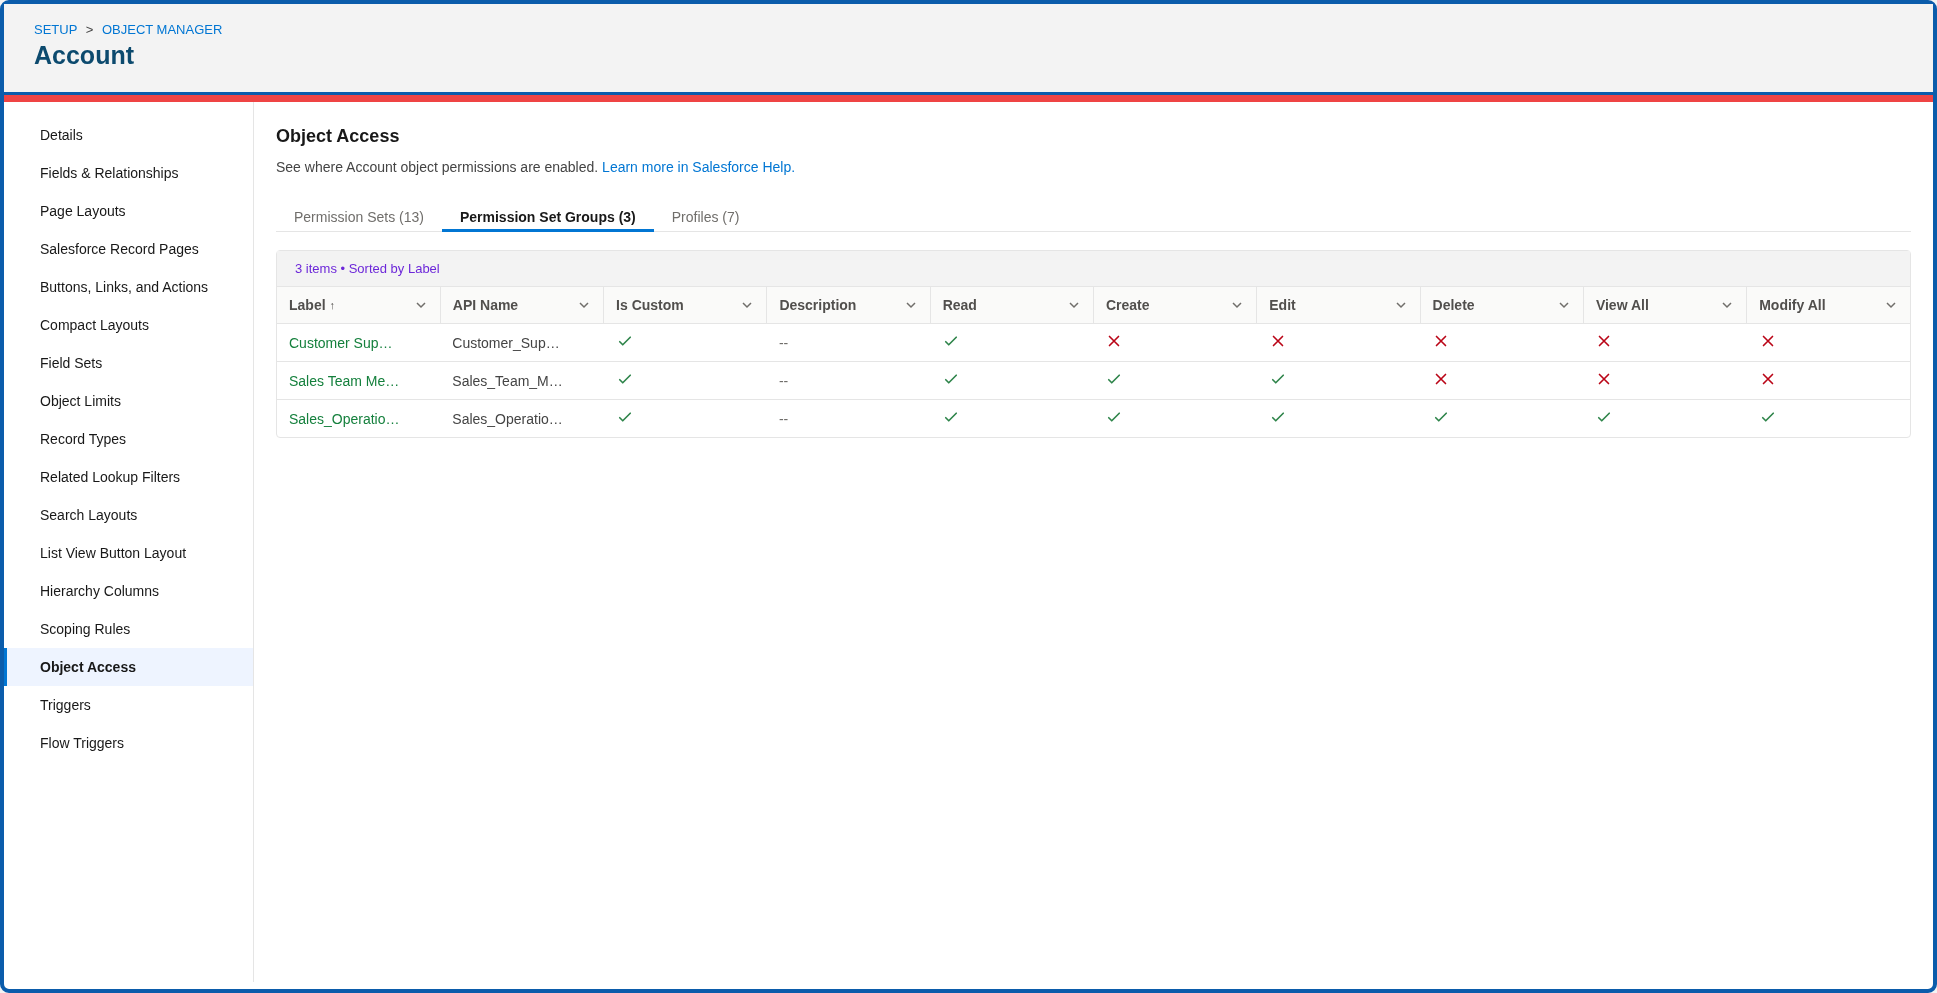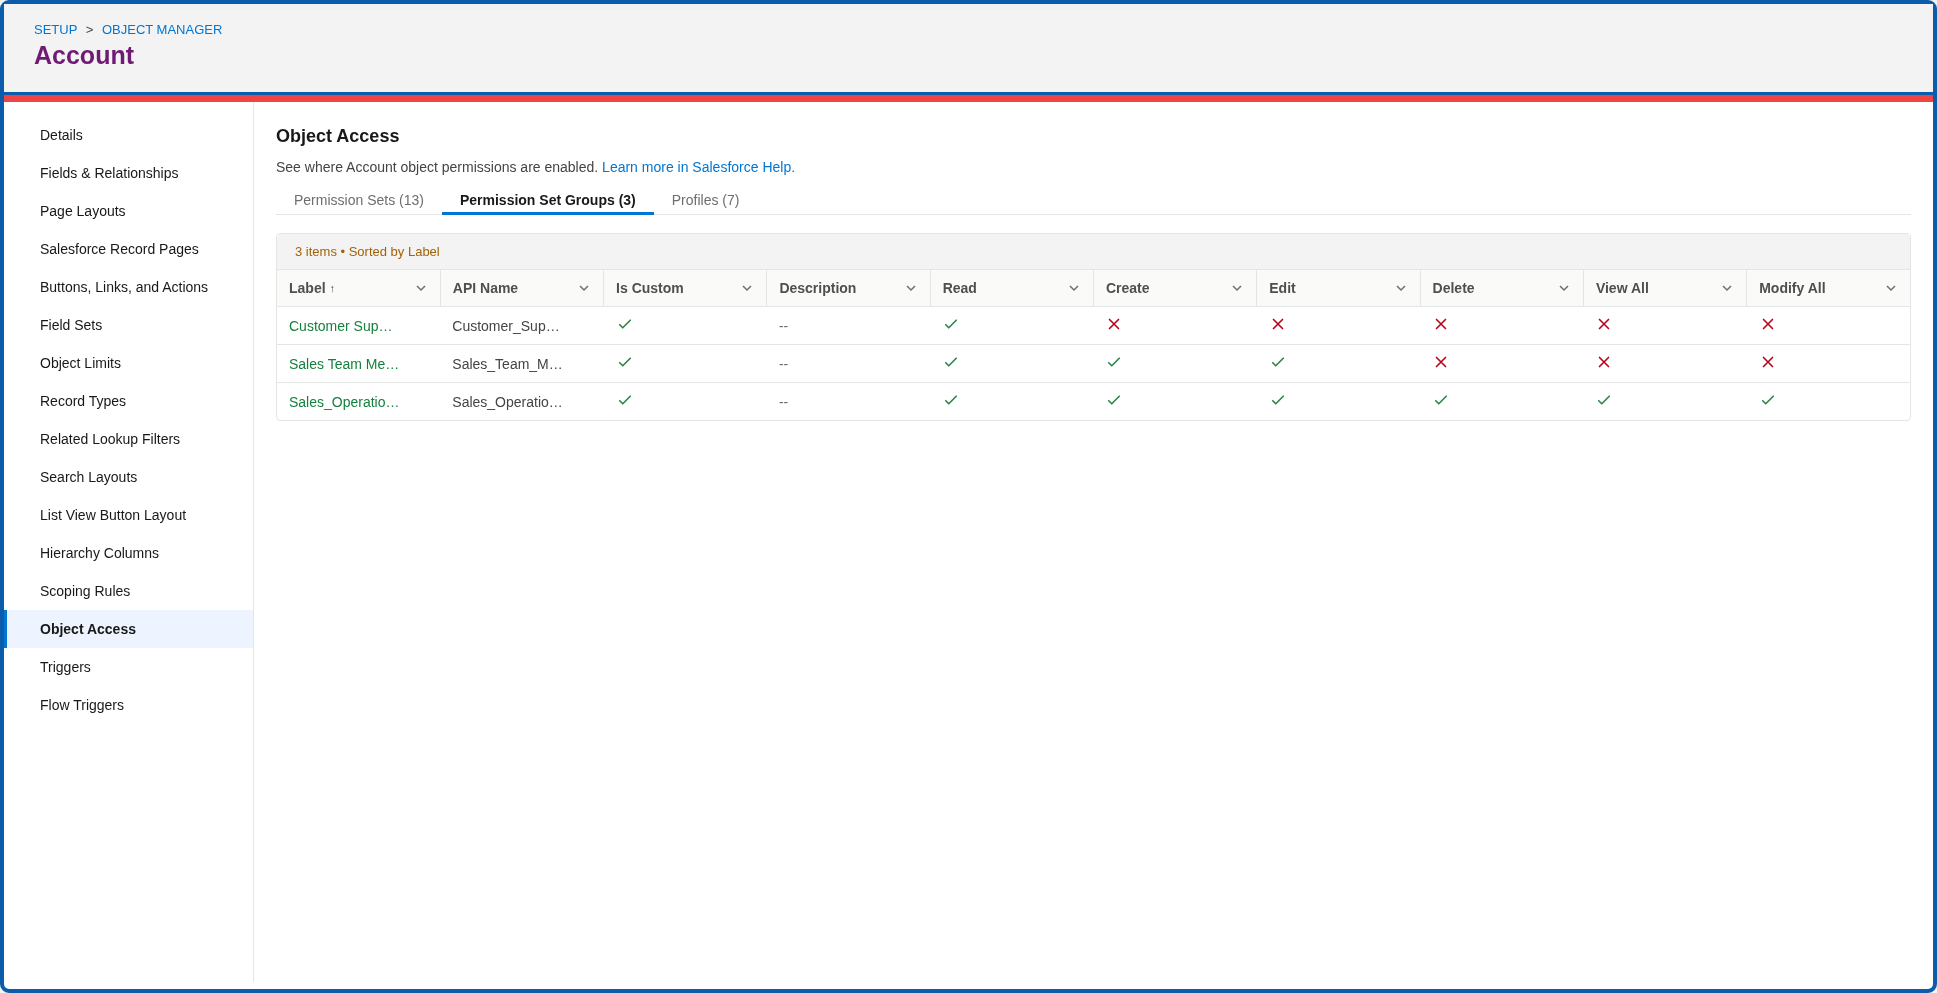--- a/index.html
+++ b/index.html
@@ -24,21 +24,21 @@
   .breadcrumb {
     font-size: 13px;
     color: #0176d3;
     margin-bottom: 4px;
   }
   .breadcrumb .sep { color: #444; padding: 0 5px; }
   .breadcrumb a { color: #0176d3; text-decoration: none; cursor: pointer; }
   .page-title {
     font-size: 25px;
     font-weight: 700;
-    color: #701a75;
+    color: #0c4a6e;
   }
   .content-wrap {
     display: flex;
     background: #fff;
     border-top: 7px solid #ef4444;
   }
   .sidebar {
     width: 250px;
     flex: 0 0 250px;
     border-right: 1px solid #e5e5e5;
@@ -62,21 +62,21 @@
     padding: 24px 22px;
   }
   .main-title {
     font-size: 18px;
     font-weight: 700;
     margin-bottom: 12px;
   }
   .main-sub {
     font-size: 14px;
     color: #444;
-    margin-bottom: 7px;
+    margin-bottom: 24px;
   }
   .main-sub a { color: #0176d3; text-decoration: none; cursor: pointer; }
   .tabs {
     display: flex;
     border-bottom: 1px solid #e5e5e5;
     gap: 0;
   }
   .tab {
     padding: 10px 18px 4px 18px;
     font-size: 14px;
@@ -93,21 +93,21 @@
   .table-container {
     margin-top: 18px;
     border: 1px solid #e5e5e5;
     border-radius: 4px;
   }
   .table-summary {
     background: #f3f3f3;
     border-bottom: 1px solid #e5e5e5;
     padding: 10px 18px;
     font-size: 13px;
-    color: #a16207;
+    color: #6d28d9;
   }
   table.data {
     width: 100%;
     border-collapse: collapse;
     table-layout: fixed;
   }
   table.data th {
     background: #fafaf9;
     text-align: left;
     padding: 10px 12px;
@@ -162,20 +162,21 @@
     <div class="page-title">Account</div>
   </div>
 
   <div class="content-wrap">
     <div class="sidebar" id="sidebar">
         <div class="sidebar-item">Details</div>
         <div class="sidebar-item">Fields &amp; Relationships</div>
         <div class="sidebar-item">Page Layouts</div>
         <div class="sidebar-item">Salesforce Record Pages</div>
         <div class="sidebar-item">Buttons, Links, and Actions</div>
+        <div class="sidebar-item">Compact Layouts</div>
         <div class="sidebar-item">Field Sets</div>
         <div class="sidebar-item">Object Limits</div>
         <div class="sidebar-item">Record Types</div>
         <div class="sidebar-item">Related Lookup Filters</div>
         <div class="sidebar-item">Search Layouts</div>
         <div class="sidebar-item">List View Button Layout</div>
         <div class="sidebar-item">Hierarchy Columns</div>
         <div class="sidebar-item">Scoping Rules</div>
         <div class="sidebar-item active">Object Access</div>
         <div class="sidebar-item">Triggers</div>

